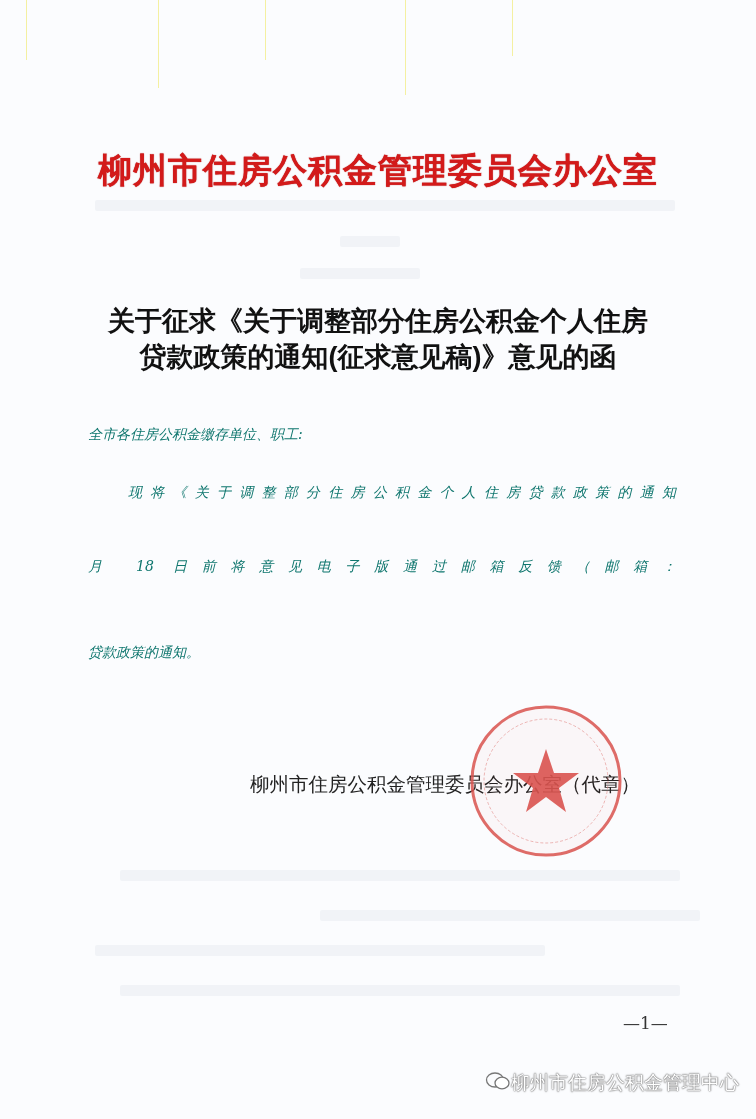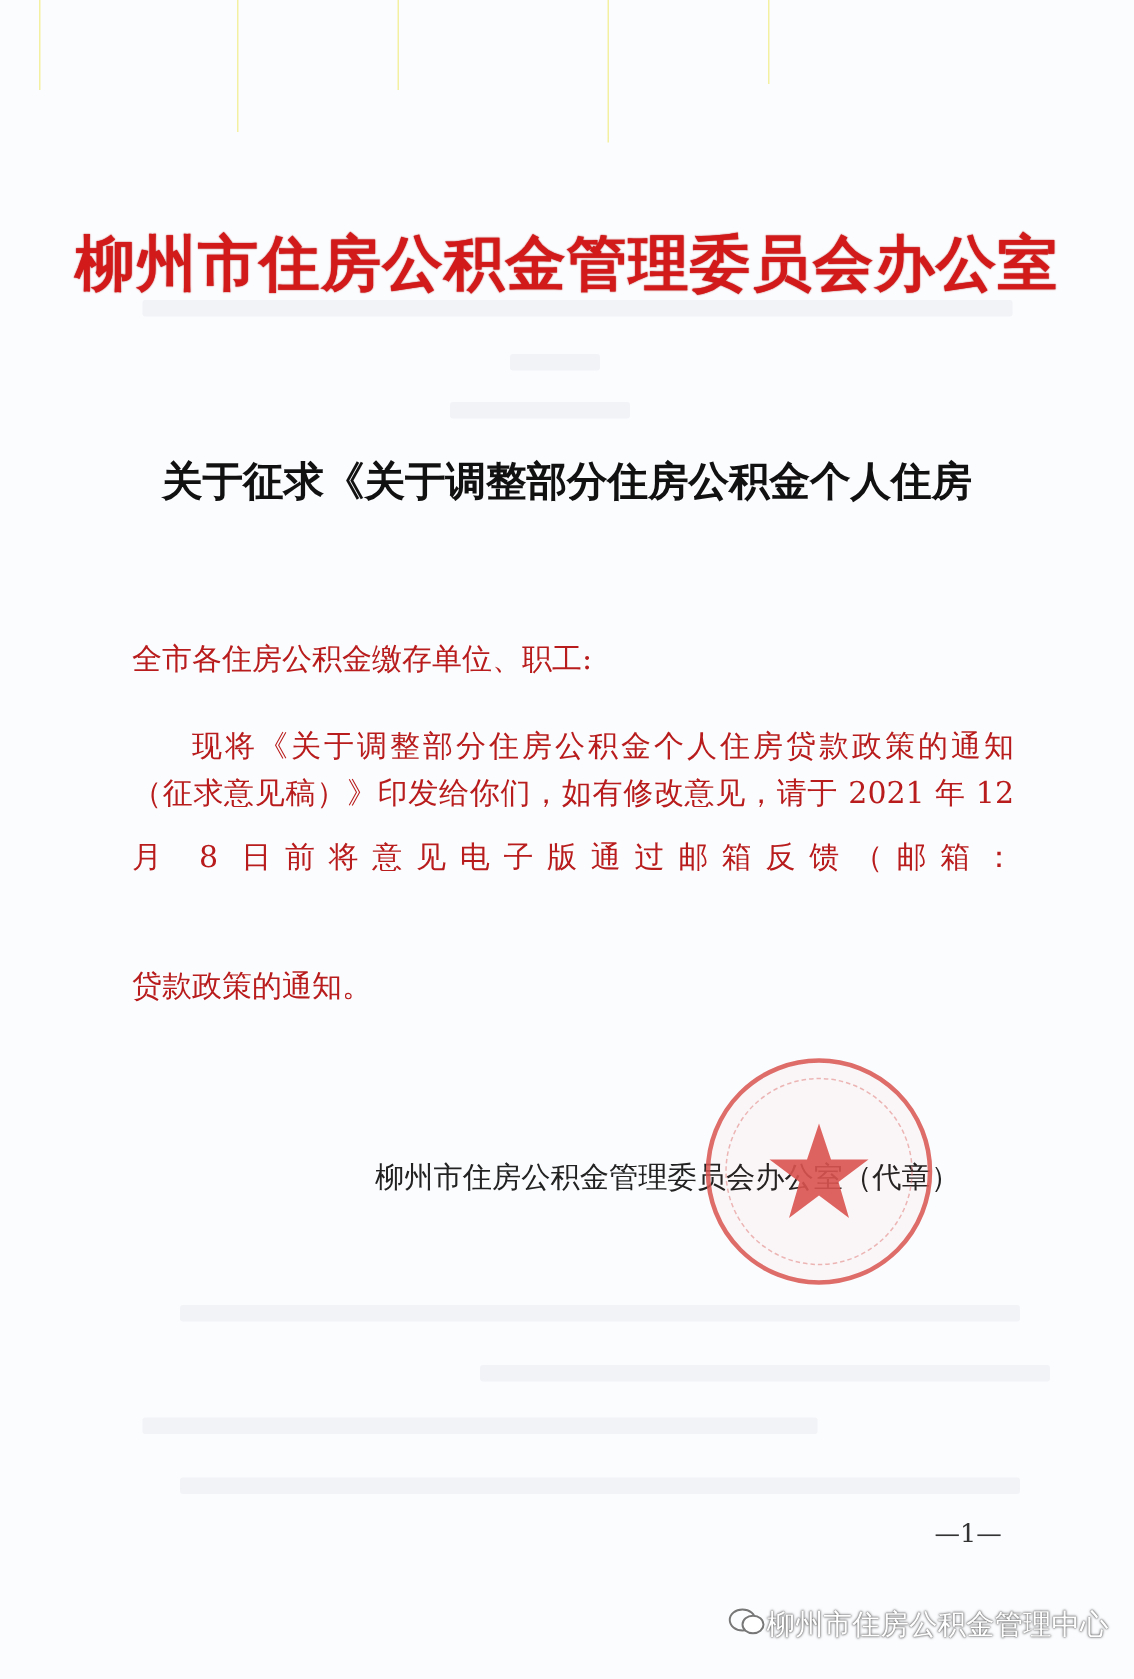--- a/index.html
+++ b/index.html
@@ -8,32 +8,33 @@
     background: #fbfcfe;
     font-family: "DejaVu Serif", "Liberation Serif", serif;
     color: #1c1c1c;
   }
   .page { position: absolute; inset: 0; }
   .yline { position: absolute; top: 0; width: 1px; background: #f2ec8a; opacity: .8; }
   .ghost { position: absolute; height: 11px; background: #eceff4; border-radius: 2px; opacity: .7; }
   .header-org {
     position: absolute; left: 0; width: 756px; top: 148px; text-align: center;
     font-family: "DejaVu Sans", "Liberation Sans", sans-serif;
-    font-weight: bold; font-size: 40px; letter-spacing: 1px;
+    font-weight: bold; font-size: 34px; letter-spacing: 1px;
     color: #d31a1a; text-shadow: 0 0 1px #a00;
   }
   .title {
     position: absolute; left: 0; width: 756px; text-align: center;
     font-family: Liberation Sans, sans-serif; font-weight: bold; font-size: 27px; color: #111;
   }
   .title.l1 { top: 303px; }
   .title.l2 { top: 339px; }
   .body-line {
-    position: absolute; left: 88px; width: 588px; font-size: 20px; color: #b91c1c;
+    position: absolute; left: 88px; width: 588px; font-size: 14px; color: #0f766e;
     white-space: nowrap;
+    font-style: italic;
   }
   .justify { text-align: justify; text-align-last: justify; }
   .sign { position: absolute; font-size: 19.5px; color: #222; white-space: nowrap; }
   .stamp { position: absolute; left: 468px; top: 703px; width: 156px; height: 156px; }
   .page-num { position: absolute; left: 623px; top: 1013px; font-size: 17px; color: #333; }
   .watermark {
     position: absolute; left: 485px; top: 1070px; display: flex; align-items: center; gap: 0;
     font-family: "DejaVu Sans", sans-serif; font-size: 19px; color: #fff;
     text-shadow: 0 0 2px #666, 0 0 1px #333;
   }
@@ -53,25 +54,25 @@
   <div class="ghost" style="left:340px;top:236px;width:60px"></div>
   <div class="ghost" style="left:300px;top:268px;width:120px"></div>
   <div class="ghost" style="left:120px;top:870px;width:560px"></div>
   <div class="ghost" style="left:320px;top:910px;width:380px"></div>
   <div class="ghost" style="left:95px;top:945px;width:450px"></div>
   <div class="ghost" style="left:120px;top:985px;width:560px"></div>
 
   <div class="header-org">柳州市住房公积金管理委员会办公室</div>
 
   <div class="title l1">关于征求《关于调整部分住房公积金个人住房</div>
+  <div class="title l2">贷款政策的通知(征求意见稿)》意见的函</div>
 
   <div class="body-line" style="top:426px">全市各住房公积金缴存单位、职工:</div>
   <div class="body-line justify" style="top:484px;left:128px;width:548px">现将《关于调整部分住房公积金个人住房贷款政策的通知</div>
-  <div class="body-line justify" style="top:515px">（征求意见稿）》印发给你们，如有修改意见，请于 2021 年 12</div>
-  <div class="body-line justify" style="top:558px">月 8 日前将意见电子版通过邮箱反馈（邮箱：</div>
+  <div class="body-line justify" style="top:558px">月 18 日前将意见电子版通过邮箱反馈（邮箱：</div>
   <div class="body-line" style="top:644px">贷款政策的通知。</div>
 
   <div class="sign" style="left:250px;top:771px">柳州市住房公积金管理委员会办公室（代章）</div>
 
   <div class="stamp">
     <svg width="156" height="156" viewBox="0 0 156 156">
       <circle cx="78" cy="78" r="74" fill="rgba(217,83,79,0.04)" stroke="#d9534f" stroke-width="3" opacity=".85"></circle>
       <circle cx="78" cy="78" r="62" fill="none" stroke="#e38a87" stroke-width="1" stroke-dasharray="3 2" opacity=".6"></circle>
       <polygon points="78,46 86,70 111,70 91,85 98,109 78,94 58,109 65,85 45,70 70,70" fill="#d9534f" opacity=".9"></polygon>
     </svg>

